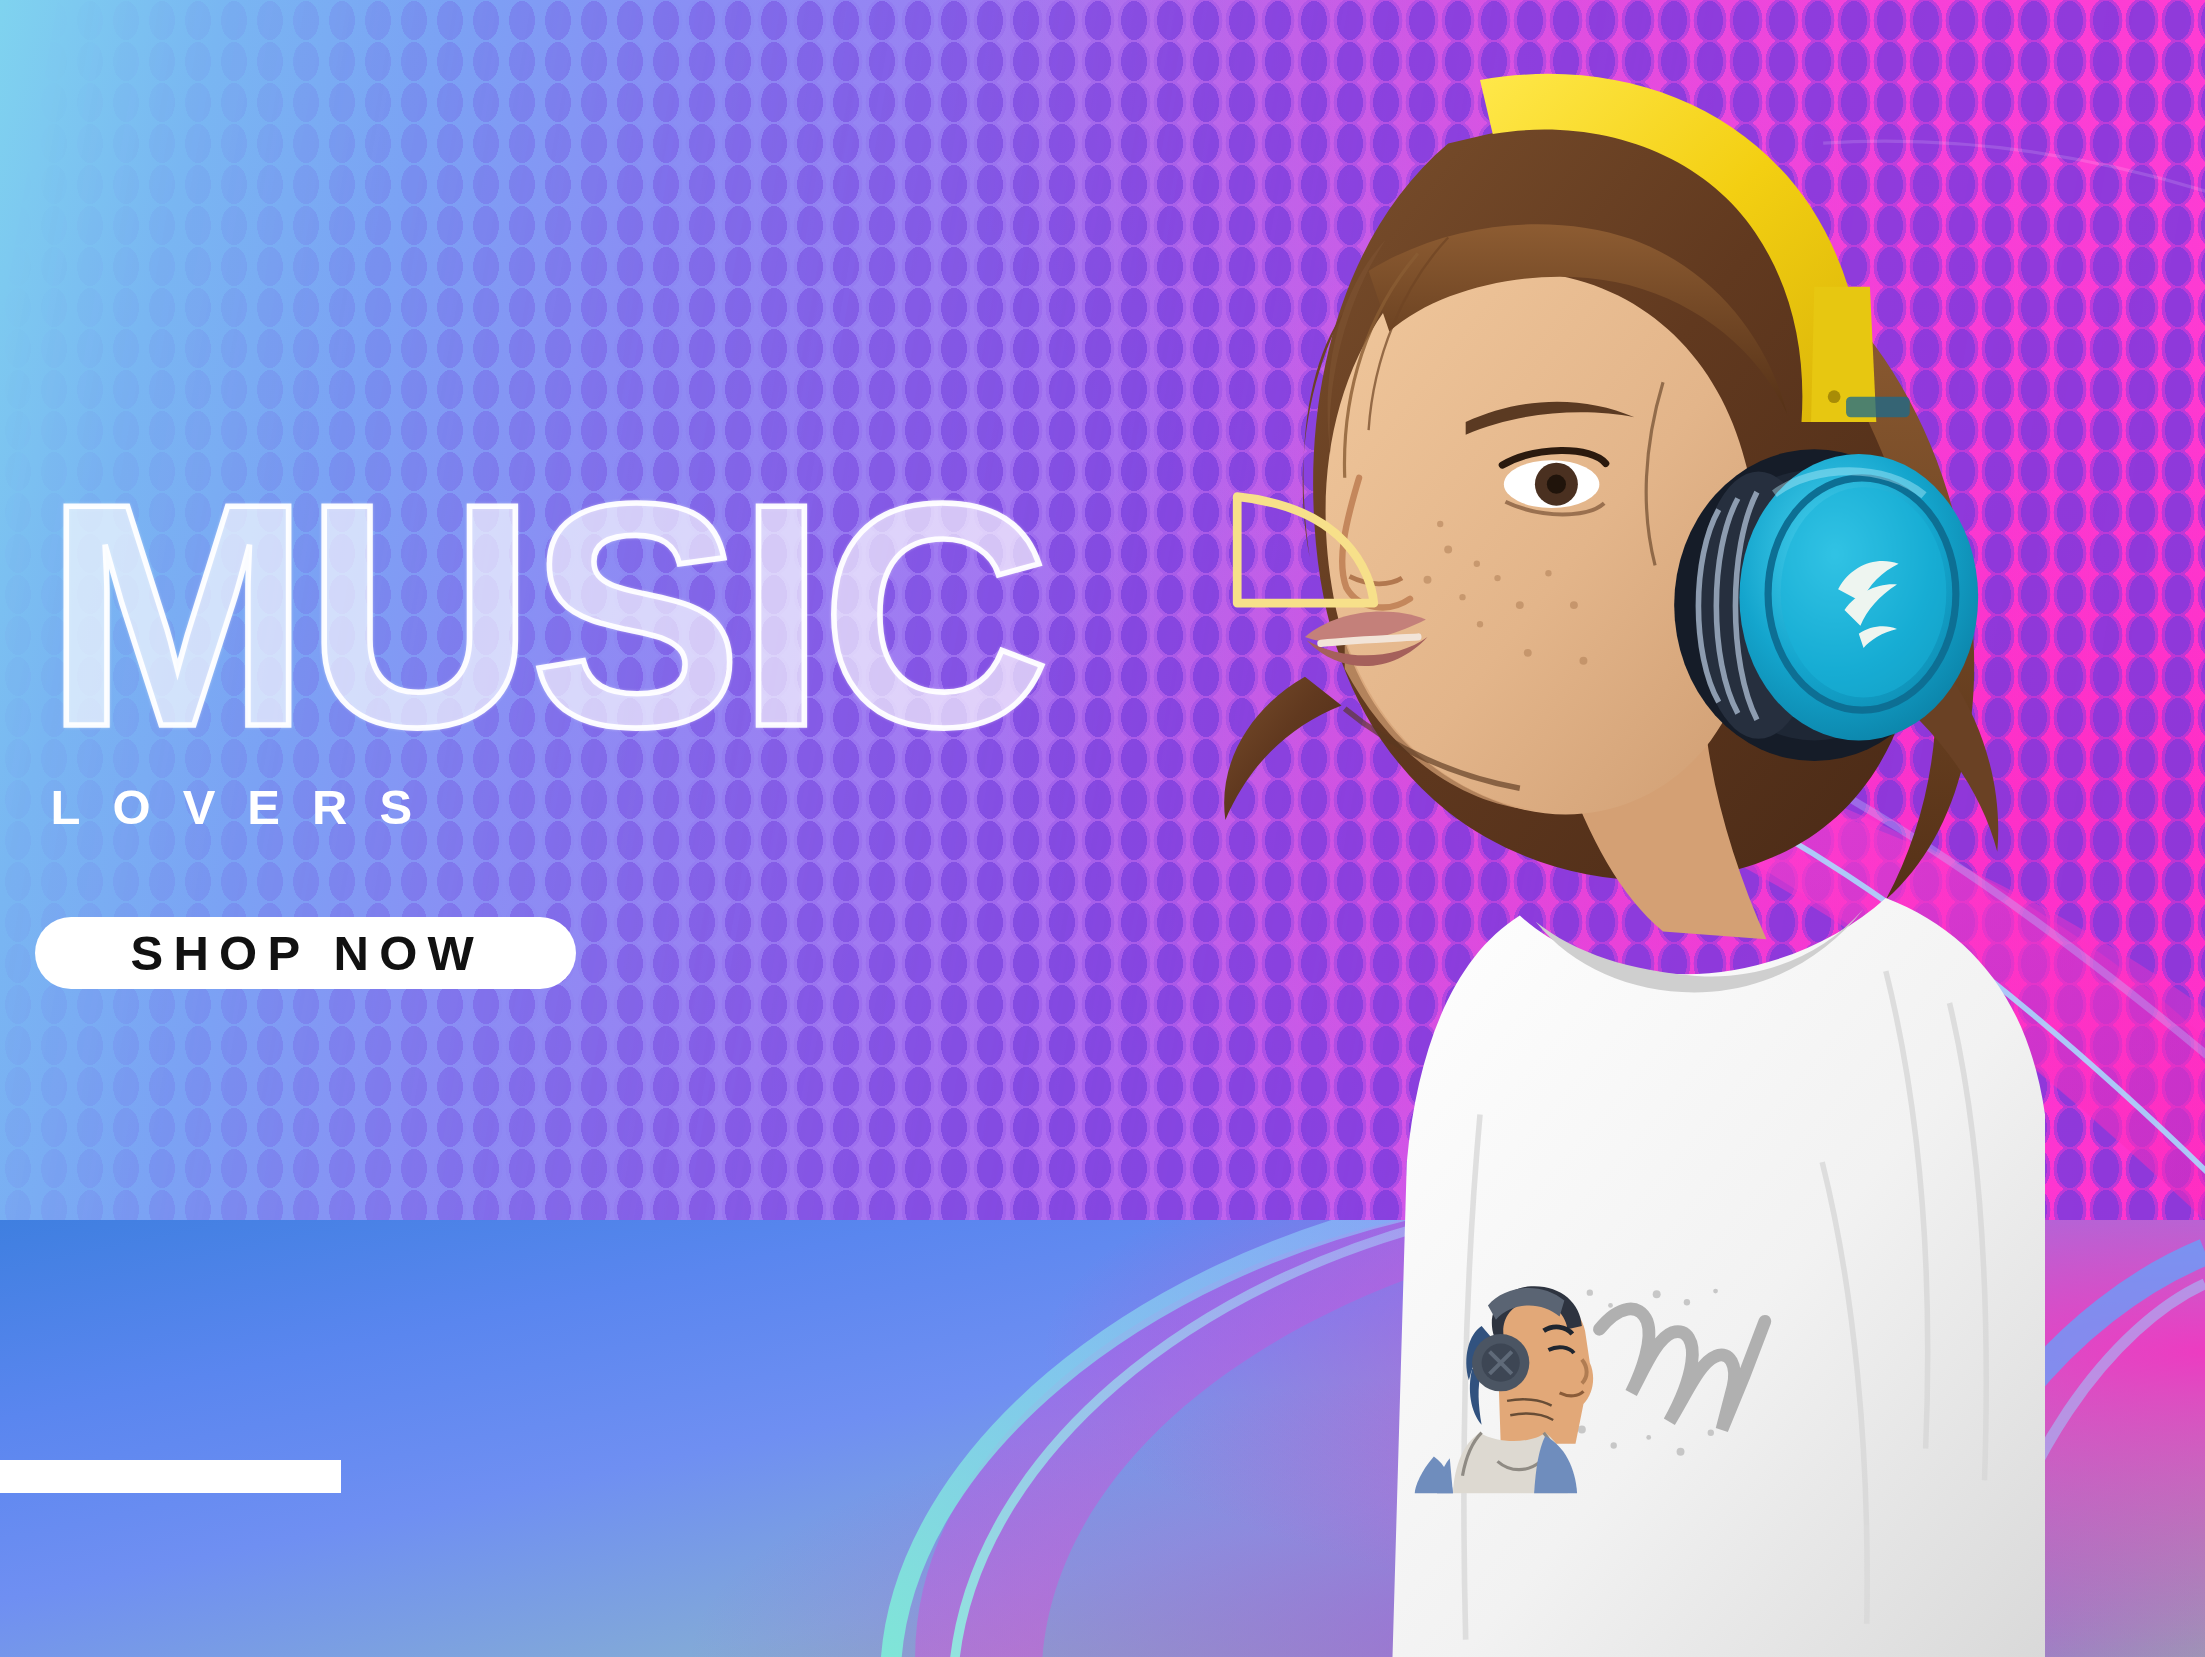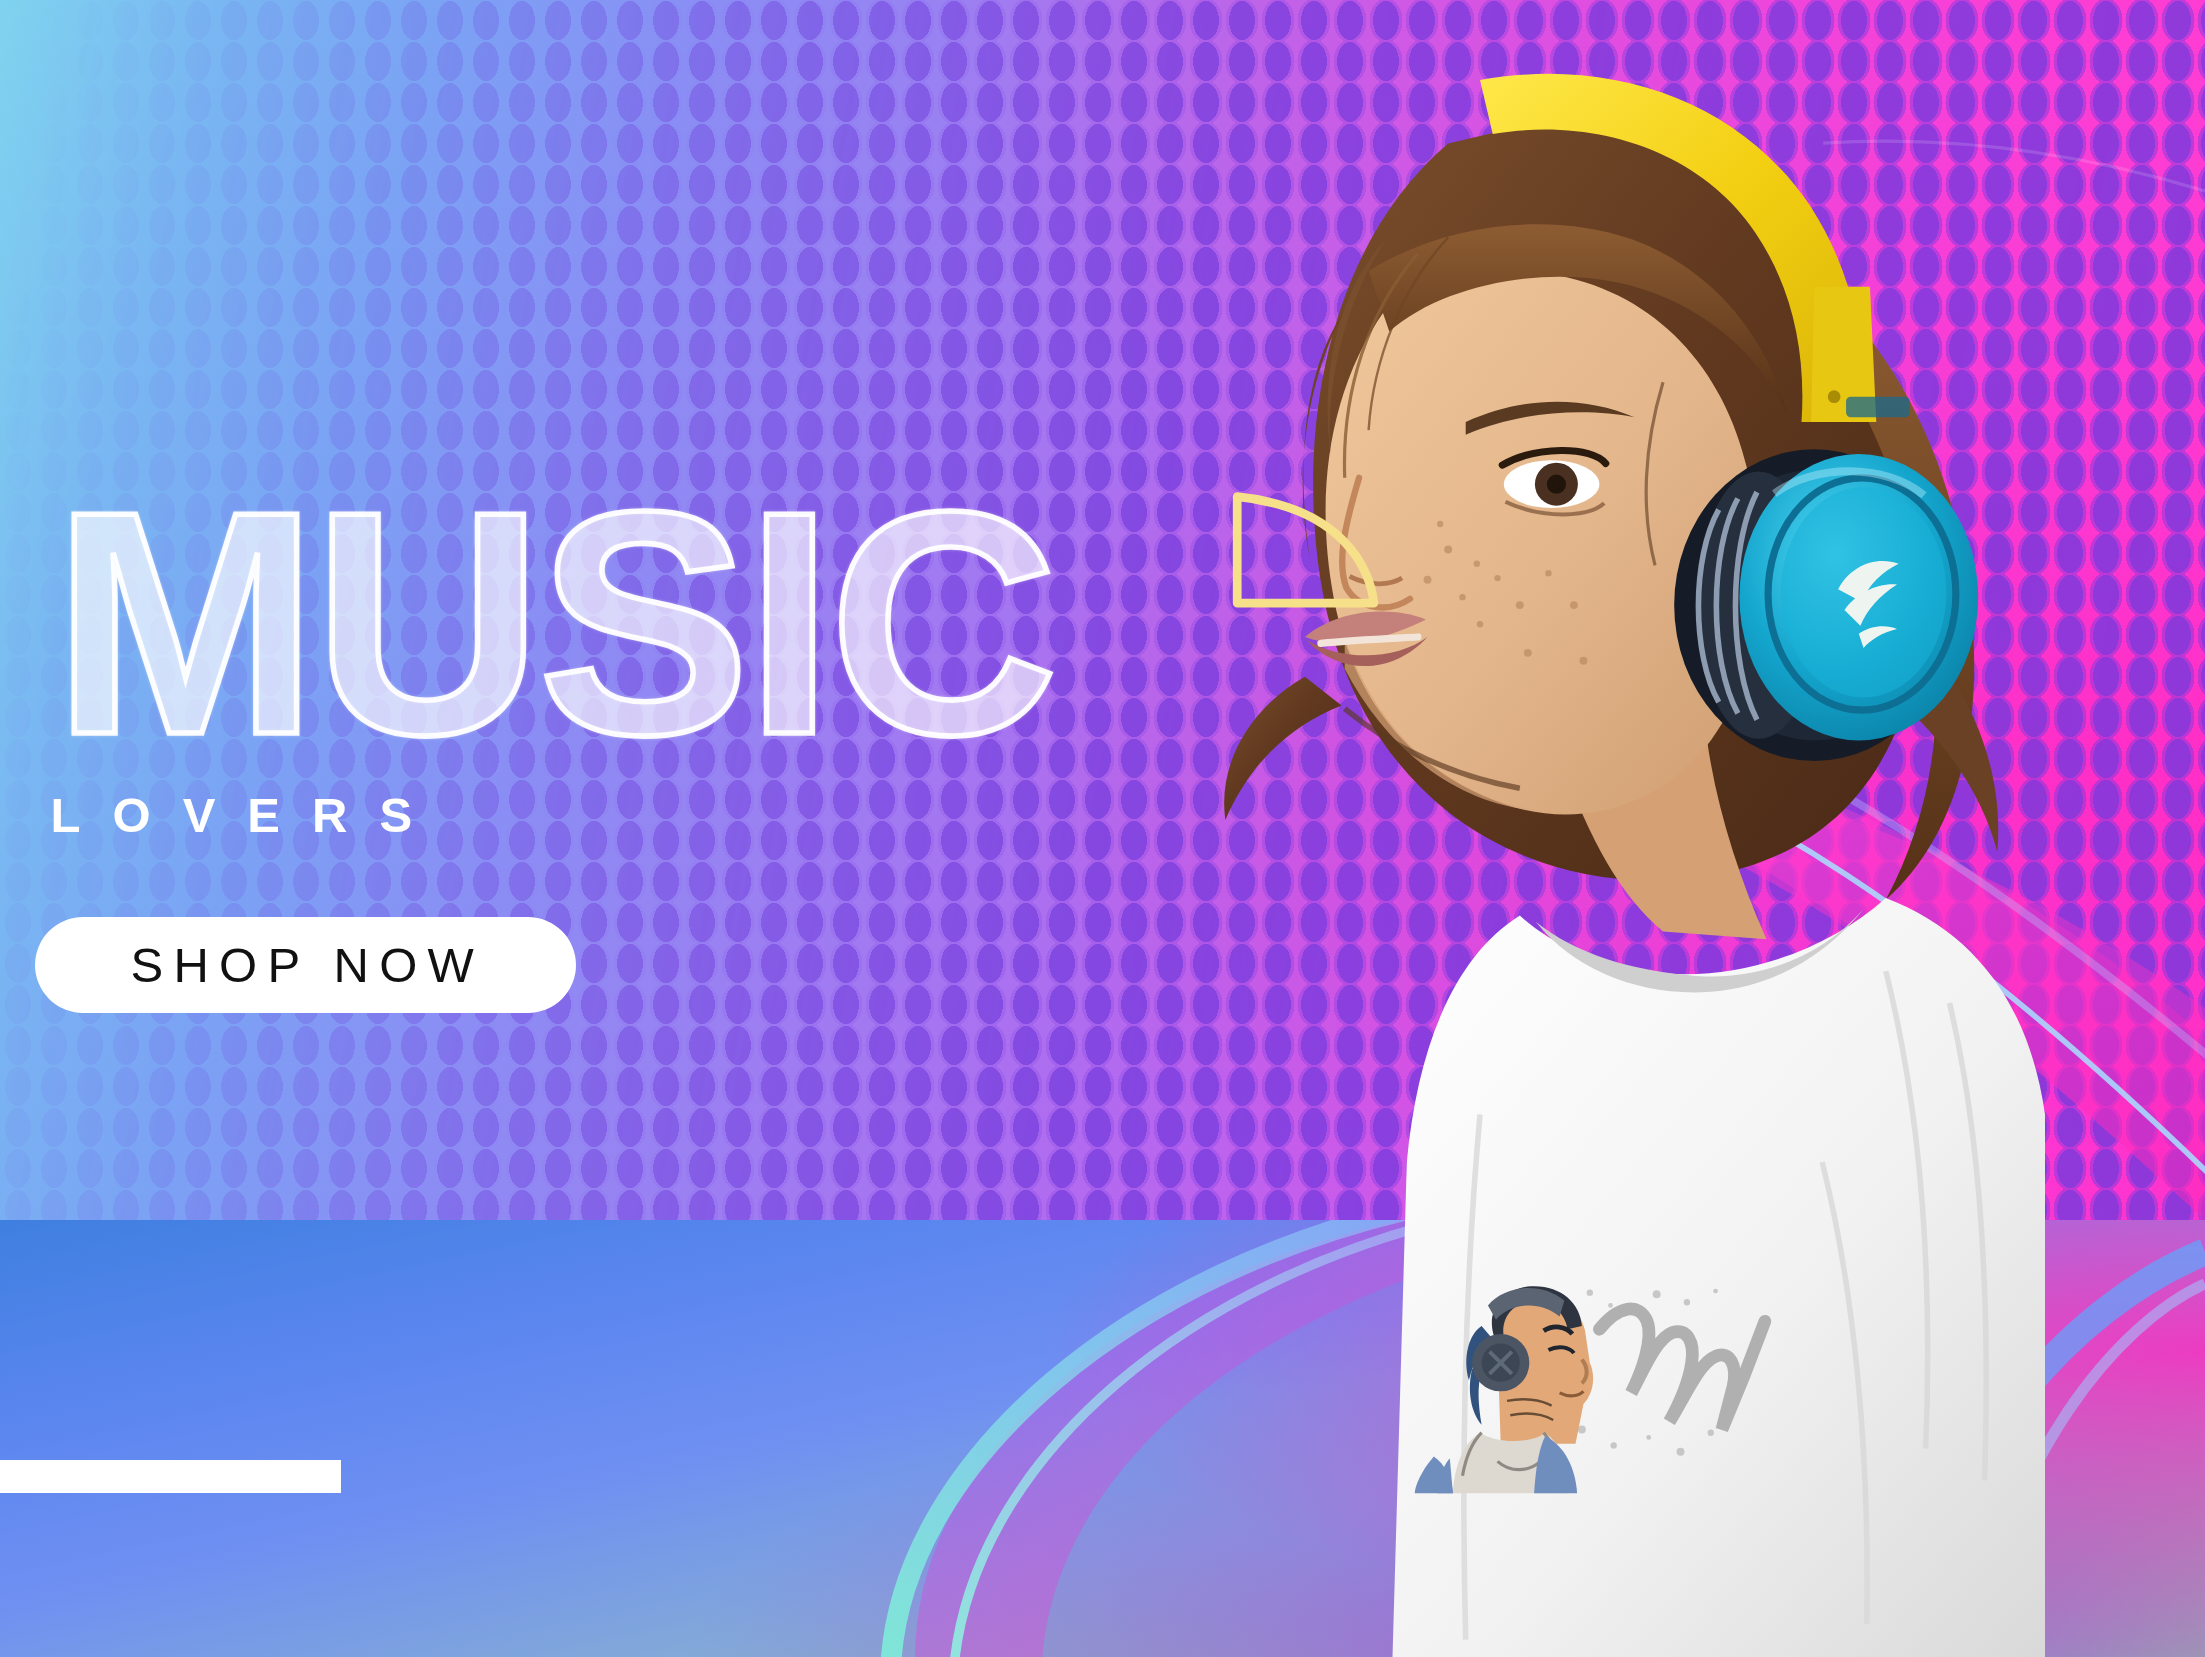--- a/index.html
+++ b/index.html
@@ -94,42 +94,42 @@
     position:relative;
     font-size:318px;
     line-height:0.9;
     font-weight:bold;
     letter-spacing:-4.8px;
     color:rgba(255,255,255,0.58);
     -webkit-text-stroke:5.6px rgba(255,255,255,0.95);
     paint-order:stroke fill;
     text-shadow:0 0 0 rgba(0,0,0,0);
     white-space:nowrap;
-    margin:12px;
+    margin:4px;
     filter:drop-shadow(0 0 1.6px rgba(255,255,255,0.35));
   }
   .lovers-word{
     margin:21px 0 0 9.6px;
     font-size:49px;
     font-weight:700;
     letter-spacing:32px;
     color:#ffffff;
     white-space:nowrap;
   }
 
   .shop-btn{
     position:absolute;
     left:35px; top:917px;
-    width:541px; height:96px;
+    width:541px; height:72px;
     border:none;
     border-radius:48px;
     background:#ffffff;
     color:#111111;
     font-size:49px;
-    font-weight:400;
+    font-weight:700;
     letter-spacing:10.3px;
     font-family:"Liberation Sans", sans-serif;
     cursor:pointer;
     display:flex; align-items:center; justify-content:center;
     padding-left:9.6px;
     z-index:7;
   }
 
   
   .model{

